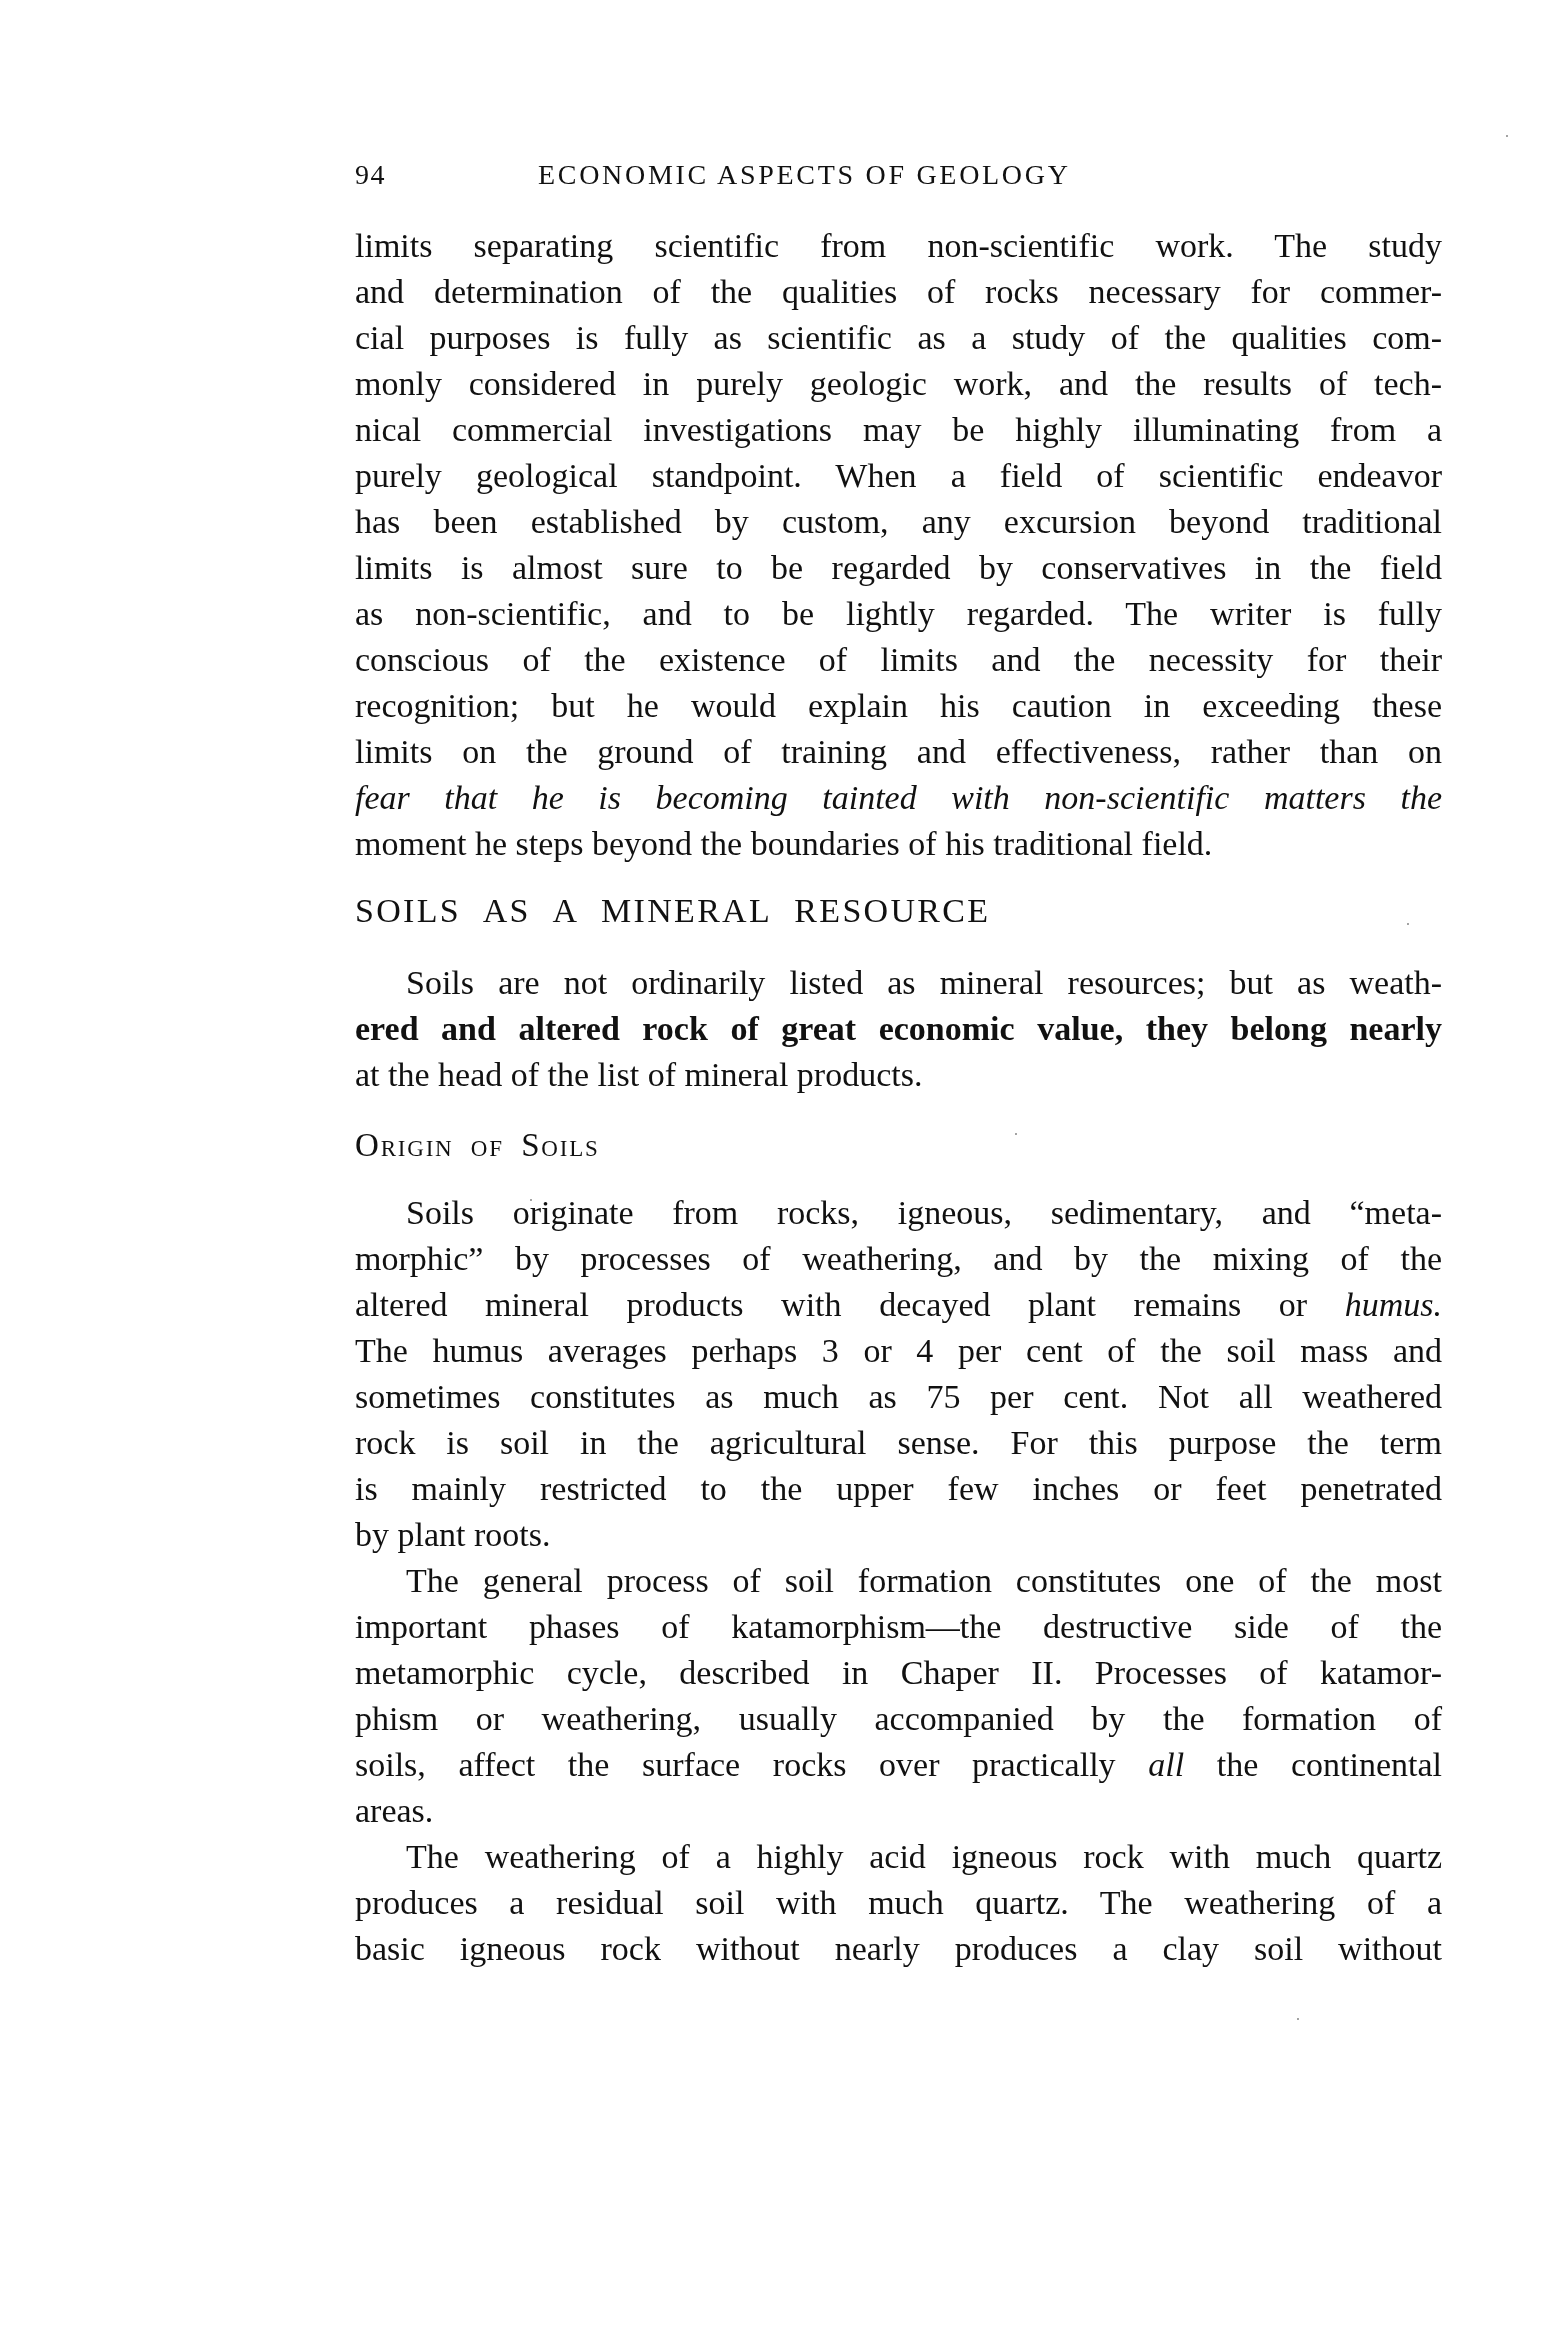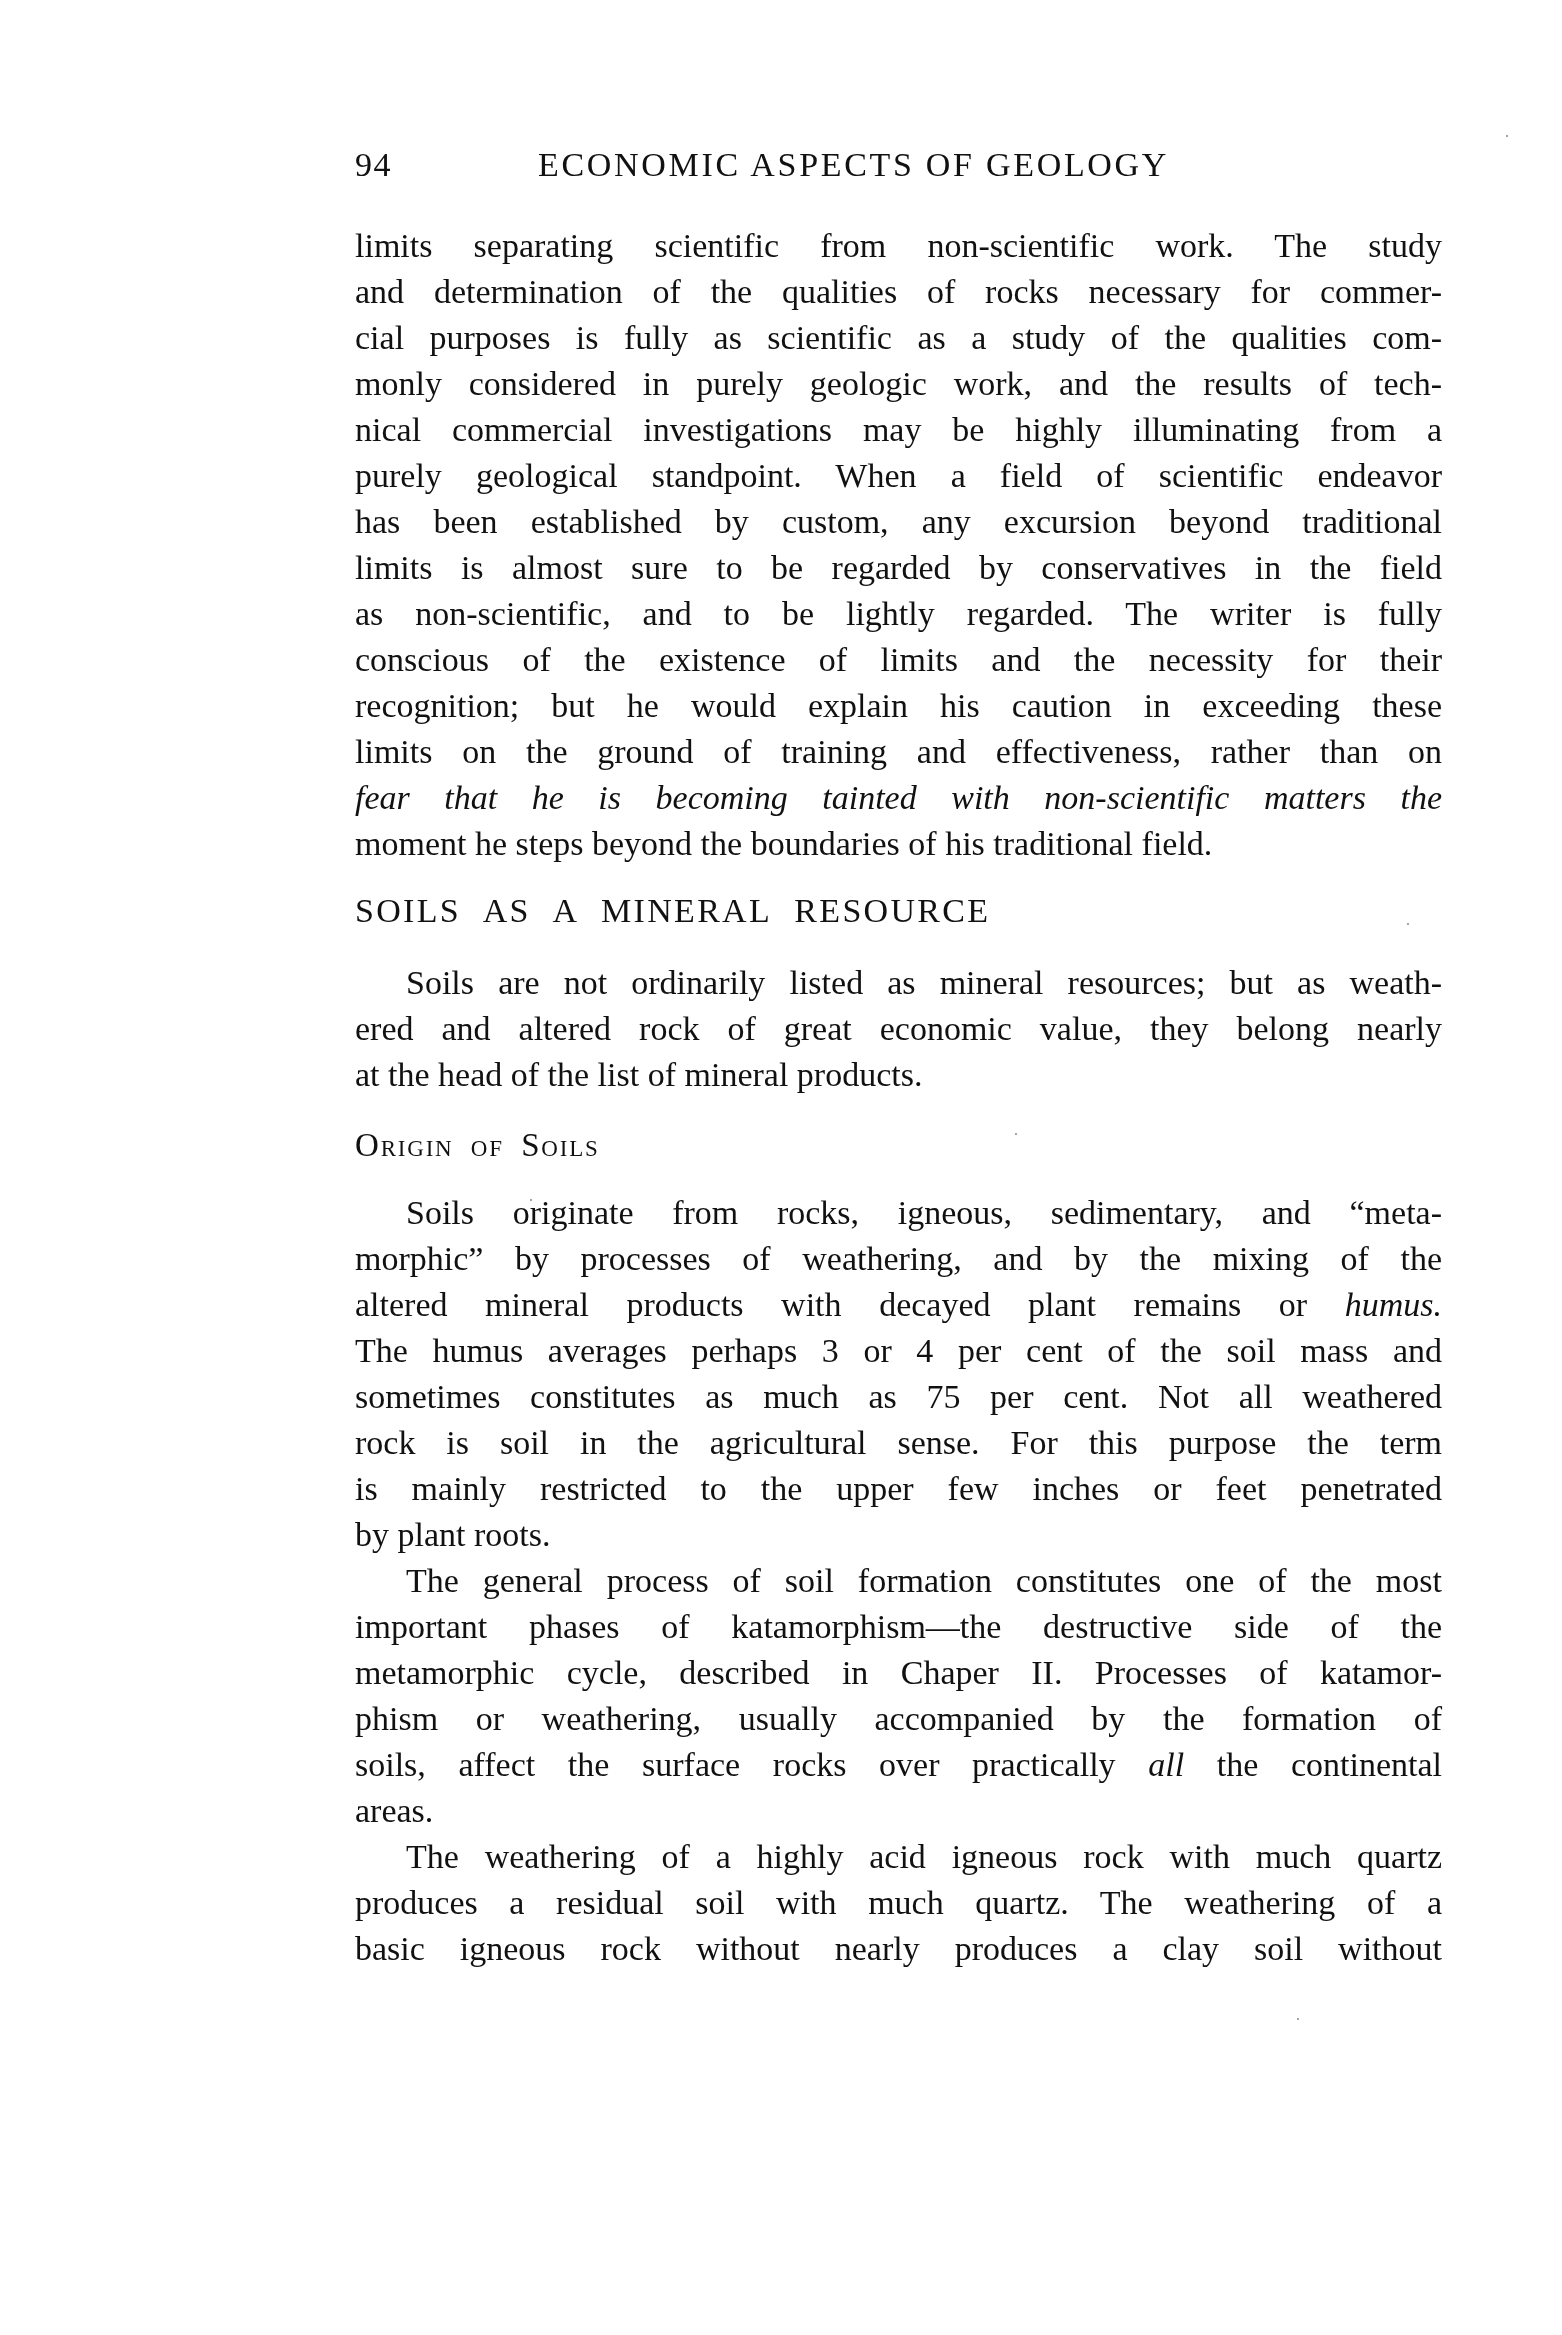--- a/index.html
+++ b/index.html
@@ -16,24 +16,24 @@
     color: #111111;
   }
   .page {
     position: absolute;
     left: 0; top: 0;
     width: 1562px; height: 2335px;
   }
   .running-head {
     position: absolute;
     left: 355px;
-    top: 139px;
+    top: 149px;
     width: 1087px;
     height: 51px;
-    font-size: 34px;
+    font-size: 28px;
     line-height: 51px;
     letter-spacing: 1.4px;
   }
   .page-number {
     position: absolute;
     left: 0;
     top: 0;
   }
   .running-title {
     position: absolute;
@@ -122,21 +122,21 @@
       <span class="line" style="white-space: nowrap;"><span style="white-space: nowrap; word-spacing: 0px;">recognition; but he would explain his caution in exceeding these</span></span>
       <span class="line" style="white-space: nowrap;"><span style="white-space: nowrap; word-spacing: 0px;">limits on the ground of training and effectiveness, rather than on</span></span>
       <span class="line" style="white-space: nowrap;"><span style="white-space: nowrap; word-spacing: 0px; font-style: italic;">fear that he is becoming tainted with non-scientific matters the</span></span>
       <span class="line last">moment he steps beyond the boundaries of his traditional field.</span>
     </div>
 
     <div class="heading">SOILS AS A MINERAL RESOURCE</div>
 
     <div>
       <span class="line indent" style="white-space: nowrap;"><span style="white-space: nowrap; word-spacing: 0px;">Soils are not ordinarily listed as mineral resources; but as weath-</span></span>
-      <span class="line" style="white-space: nowrap;"><span style="white-space: nowrap; word-spacing: 0px;">ered and altered rock of great economic value, they belong nearly</span></span>
+      <span class="line" style="white-space: nowrap; font-weight: bold;"><span style="white-space: nowrap; word-spacing: 0px;">ered and altered rock of great economic value, they belong nearly</span></span>
       <span class="line last">at the head of the list of mineral products.</span>
     </div>
 
     <div class="subheading">Origin of Soils</div>
 
     <div>
       <span class="line indent" style="white-space: nowrap;"><span style="white-space: nowrap; word-spacing: 0px;">Soils originate from rocks, igneous, sedimentary, and “meta-</span></span>
       <span class="line" style="white-space: nowrap;"><span style="white-space: nowrap; word-spacing: 0px;">morphic” by processes of weathering, and by the mixing of the</span></span>
       <span class="line" style="white-space: nowrap;"><span style="white-space: nowrap; word-spacing: 0px;"><span>altered mineral products with decayed plant remains or </span><em>humus.</em></span></span>
       <span class="line" style="white-space: nowrap;"><span style="white-space: nowrap; word-spacing: 0px;">The humus averages perhaps 3 or 4 per cent of the soil mass and</span></span>

